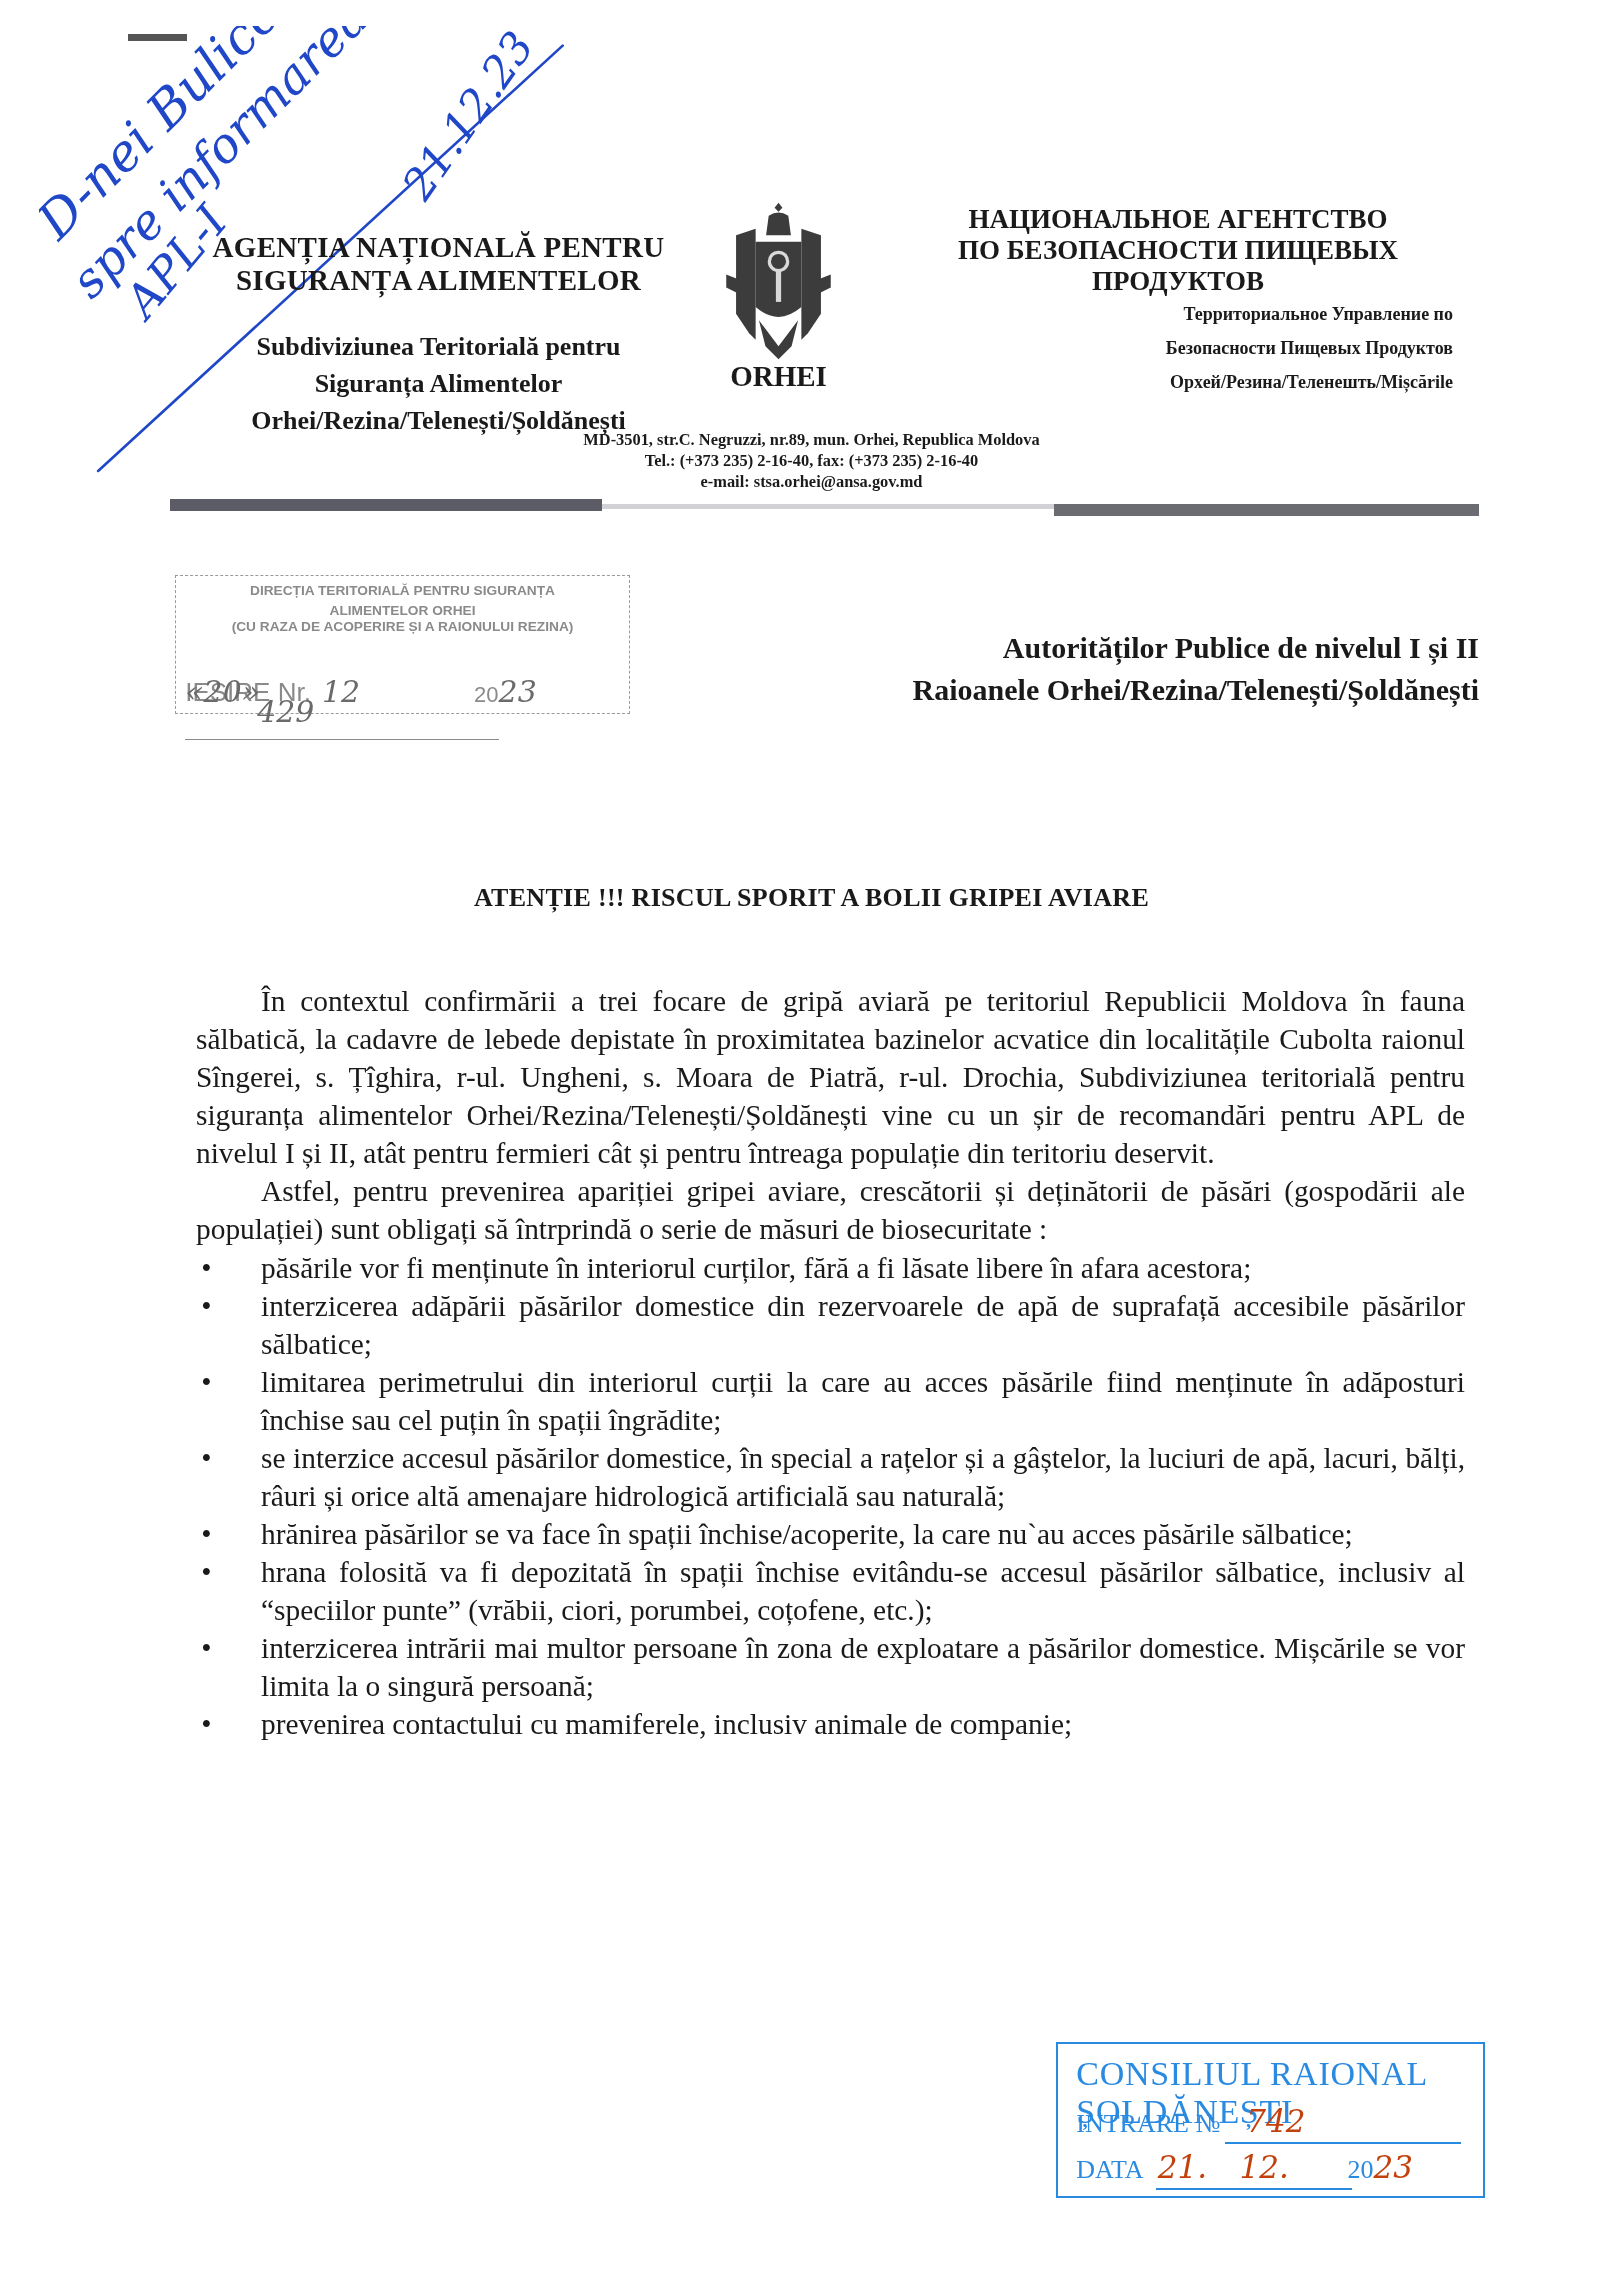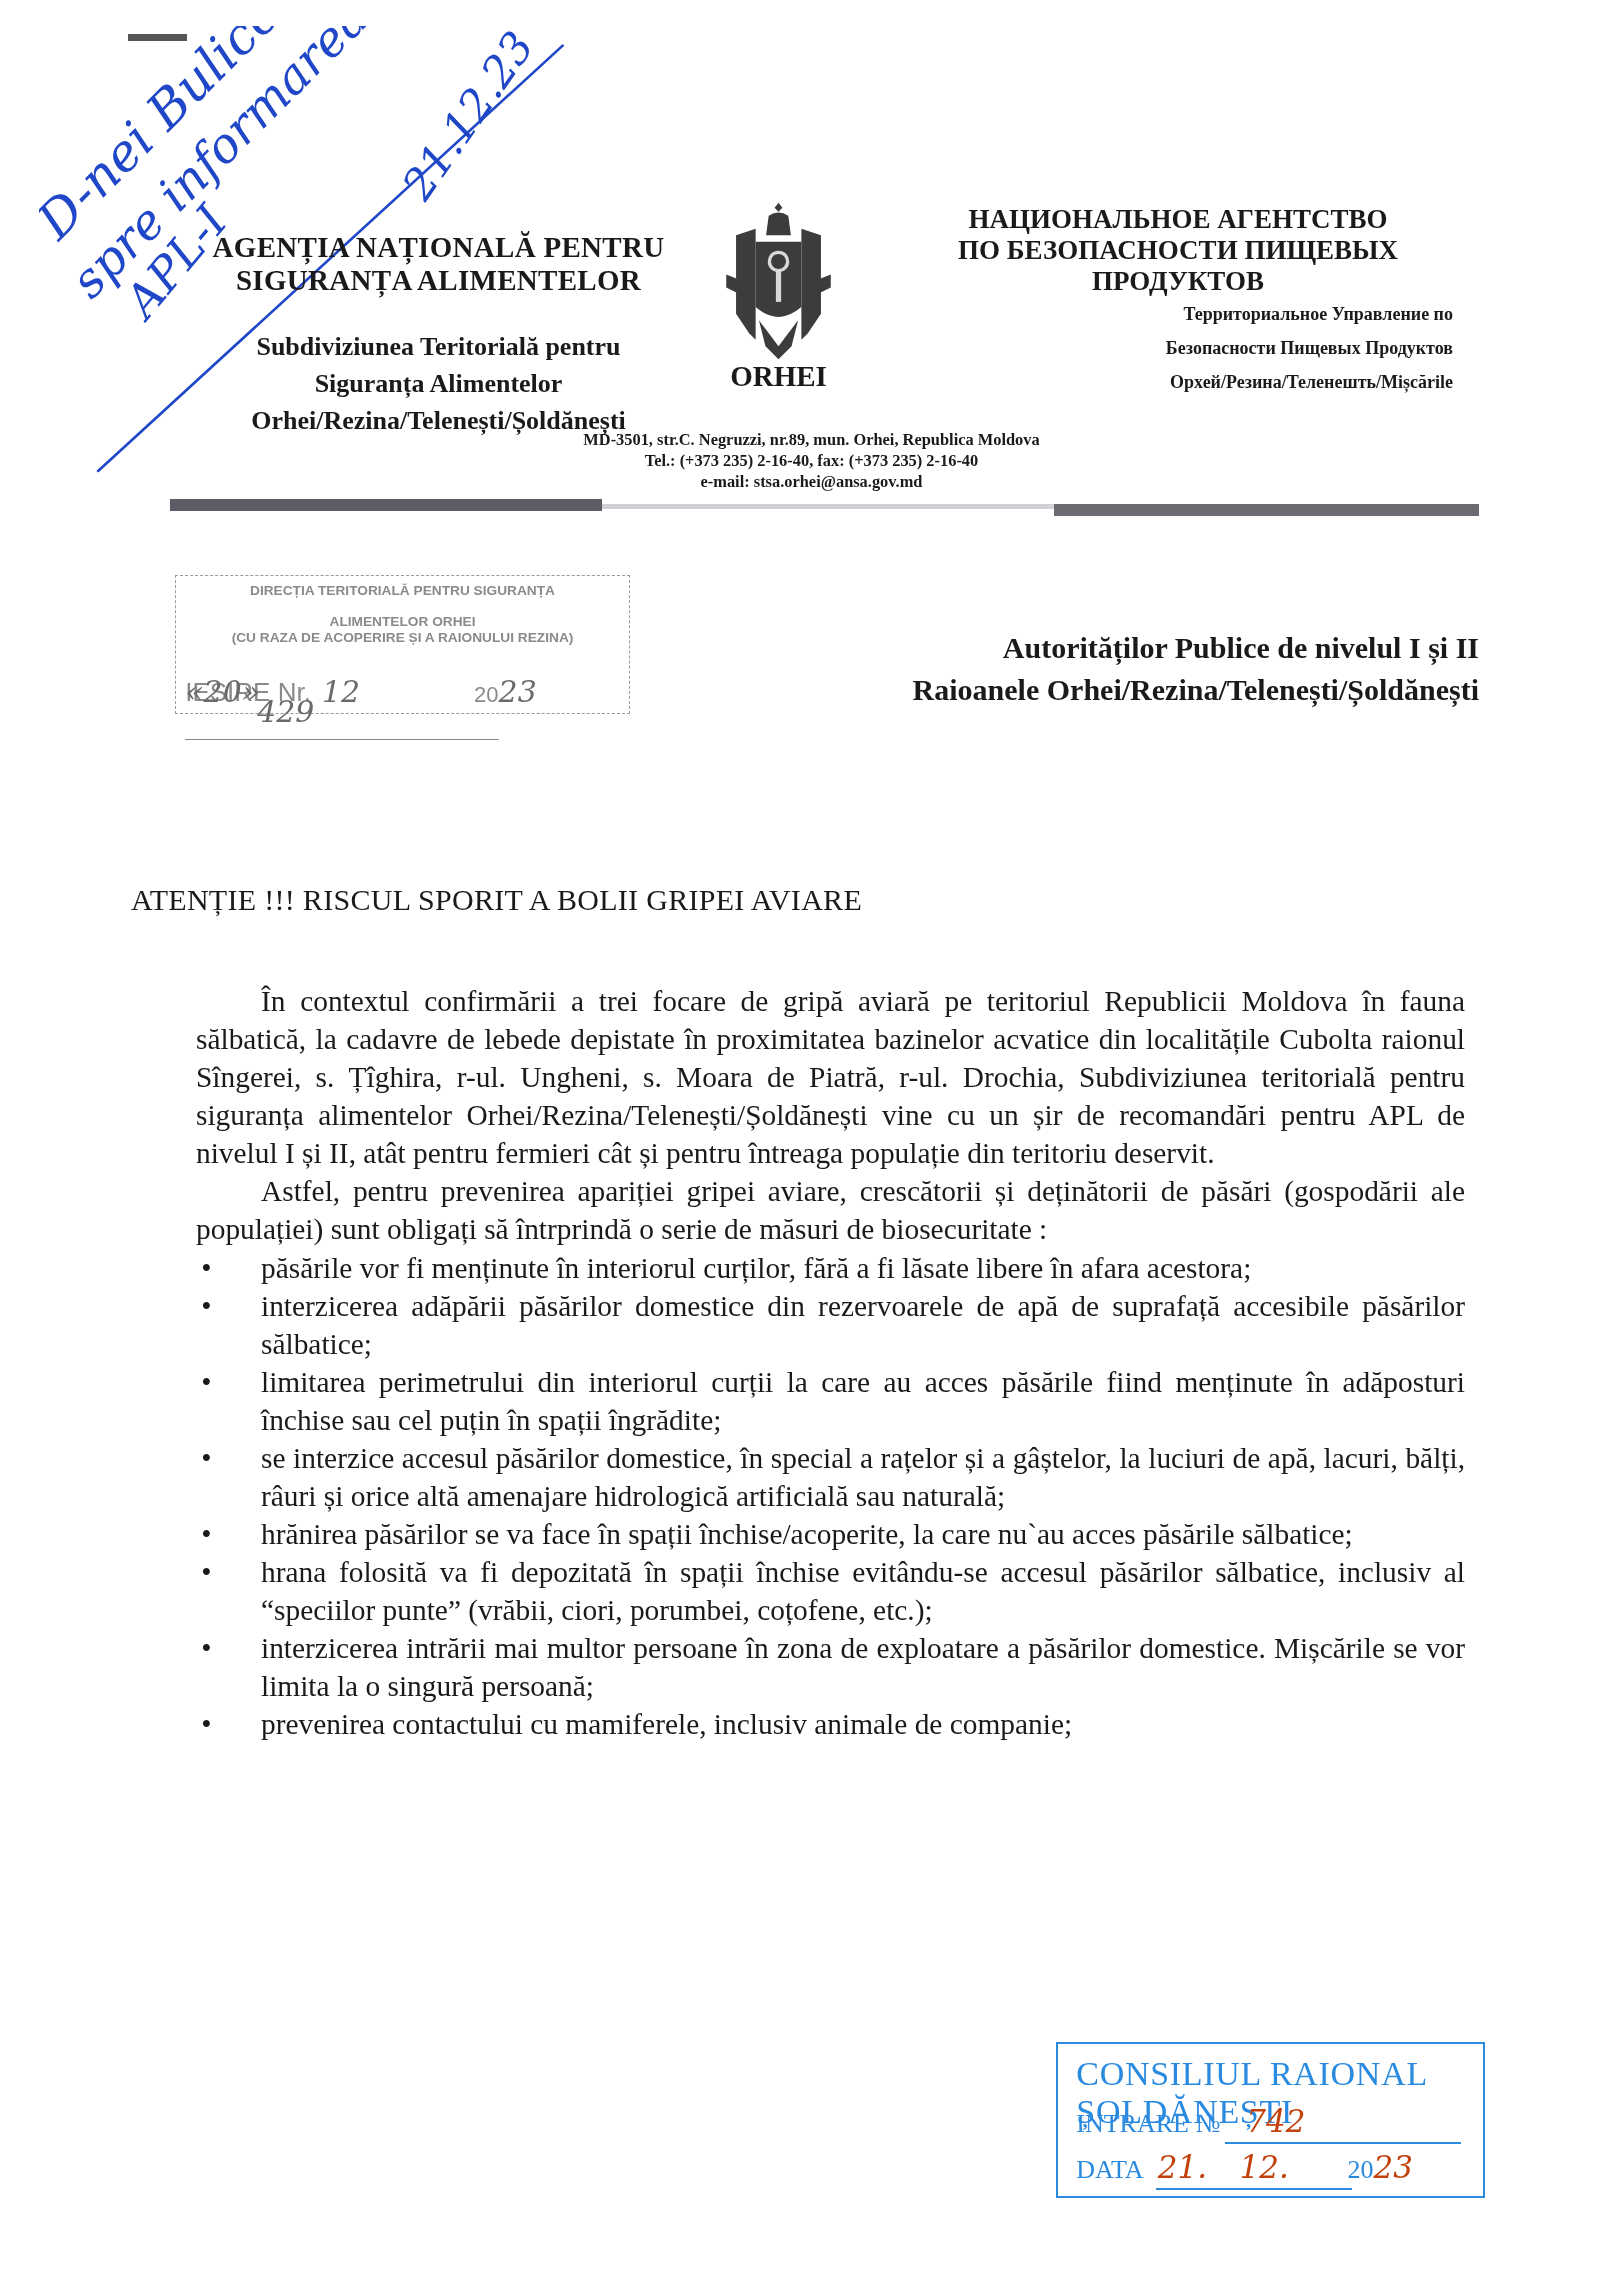--- a/index.html
+++ b/index.html
@@ -33,21 +33,21 @@
     
     .stamp-out { left: 175px; top: 575px; width: 453px; height: 137px; border: 1.3px dashed #9a9a9a; color: #8a8a8a; font-family: "Liberation Sans", sans-serif; }
     .stamp-out .l1 { text-align: center; font-size: 13.7px; line-height: 15.7px; font-weight: bold; margin-top: 6.5px; }
     .stamp-out .row { position: absolute; left: 9.2px; right: 9.2px; }
     .stamp-out .iesire { top: 65px; font-size: 26px; margin-top: 36px; }
     .stamp-out .hand { font-family: "DejaVu Serif", serif; font-style: italic; color: #6a6a6a; font-size: 30px; }
     .stamp-out .line { border-bottom: 1.3px solid #8a8a8a; display: inline-block; }
 
     .recipient { left: 759px; top: 627px; width: 720px; text-align: right; font-weight: bold; font-size: 30px; line-height: 42px; }
 
-    .title { left: 131px; top: 883px; width: 1361px; text-align: left; font-weight: normal; font-size: 30px; letter-spacing: 0.3px; }
+    .title { left: 131px; top: 883px; width: 1361px; text-align: center; font-weight: bold; font-size: 26px; letter-spacing: 0.3px; }
 
     .body { left: 196px; top: 982px; width: 1269px; font-size: 29.4px; line-height: 38px; text-align: justify; }
     .body p { margin: 0; text-indent: 65px; }
     .body ul { margin: 1.3px 0 0 0; padding: 0; list-style: none; }
     .body li { position: relative; padding-left: 65px; }
     .body li .bullet { position: absolute; left: 5.2px; top: 0; }
 
     
     .stamp-in { left: 1056px; top: 2042px; width: 425px; height: 152px; border: 2.6px solid #2a8ae0; color: #2a8ae0; }
     .stamp-in .t1 { position: absolute; left: 18.3px; top: 10.5px; font-size: 34px; letter-spacing: 0.7px; }
@@ -115,21 +115,21 @@
   <div>Tel.: (+373 235) 2-16-40, fax: (+373 235) 2-16-40</div>
   <div>e-mail: stsa.orhei@ansa.gov.md</div>
 </div>
 
 <div class="abs rule-left"></div>
 <div class="abs rule-mid"></div>
 <div class="abs rule-right"></div>
 
 <div class="abs stamp-out">
   <div class="l1">DIRECȚIA TERITORIALĂ PENTRU SIGURANȚA</div>
-  <div class="l1" style="margin-top:16px">ALIMENTELOR ORHEI</div>
+  <div class="l1" style="margin-top:5px">ALIMENTELOR ORHEI</div>
   <div class="l1" style="margin-top:0">(CU RAZA DE ACOPERIRE ȘI A RAIONULUI REZINA)</div>
   <div class="row iesire">
     <span>IESIRE Nr.</span>
     <span class="line" style="width:314px; position:relative;">
       <span class="hand" style="position:absolute; left:72px; top:-14.4px;">429</span>&nbsp;
     </span>
   </div>
   <div class="row" style="top:98px;">
     <span class="hand">«20»</span>
     <span class="hand" style="margin-left:59px;">12</span>

